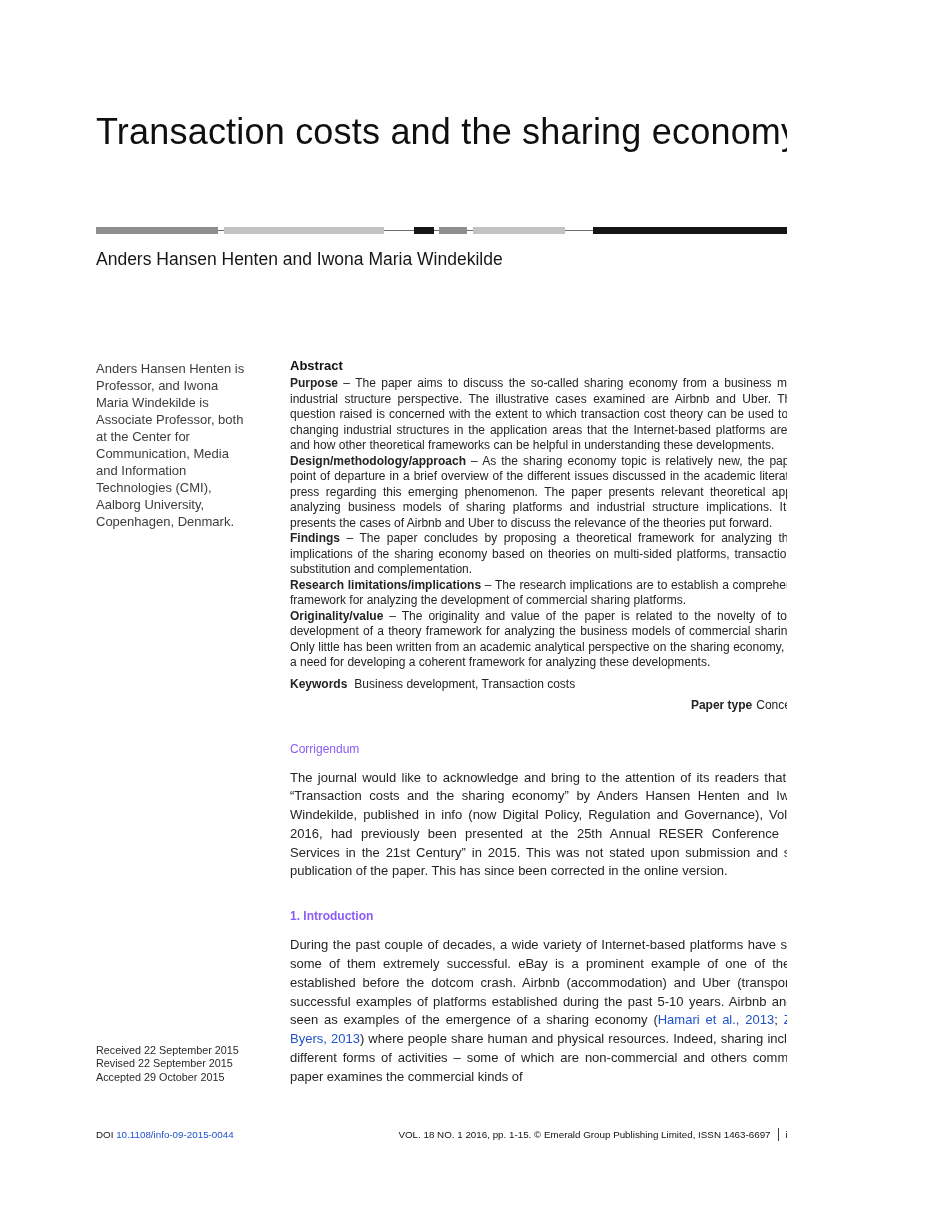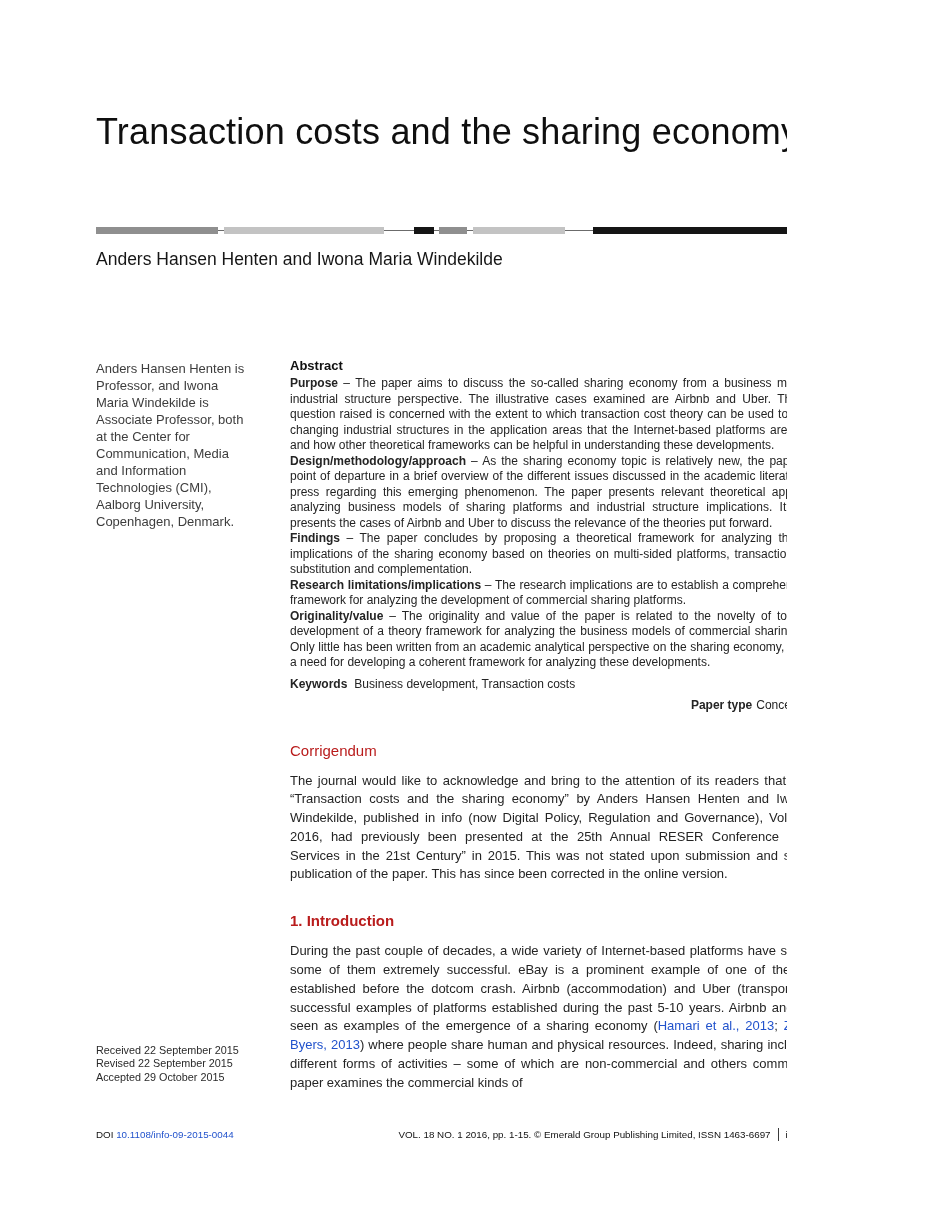--- a/index.html
+++ b/index.html
@@ -99,22 +99,22 @@
     color: #242424;
   }
   p.abs b { font-weight: 700; }
   p.kw { margin-top: 6px; text-align: left; }
   p.kw b { margin-right: 7px; }
   p.pt { margin-top: 6px; text-align: right; }
   p.pt b { margin-right: 4px; }
 
   h3.sec {
     margin: 28px 0 13px;
-    font-size: 15px;
-    color: #b91c1c;
+    font-size: 12px;
+    color: #8b5cf6;
   }
   h3.sec-corrigendum { font-weight: 400; }
   h3.sec-introduction { font-weight: 700; }
 
   p.body {
     margin: 0 0 8px;
     font-size: 13px;
     line-height: 18.8px;
     text-align: justify;
     color: #242424;

